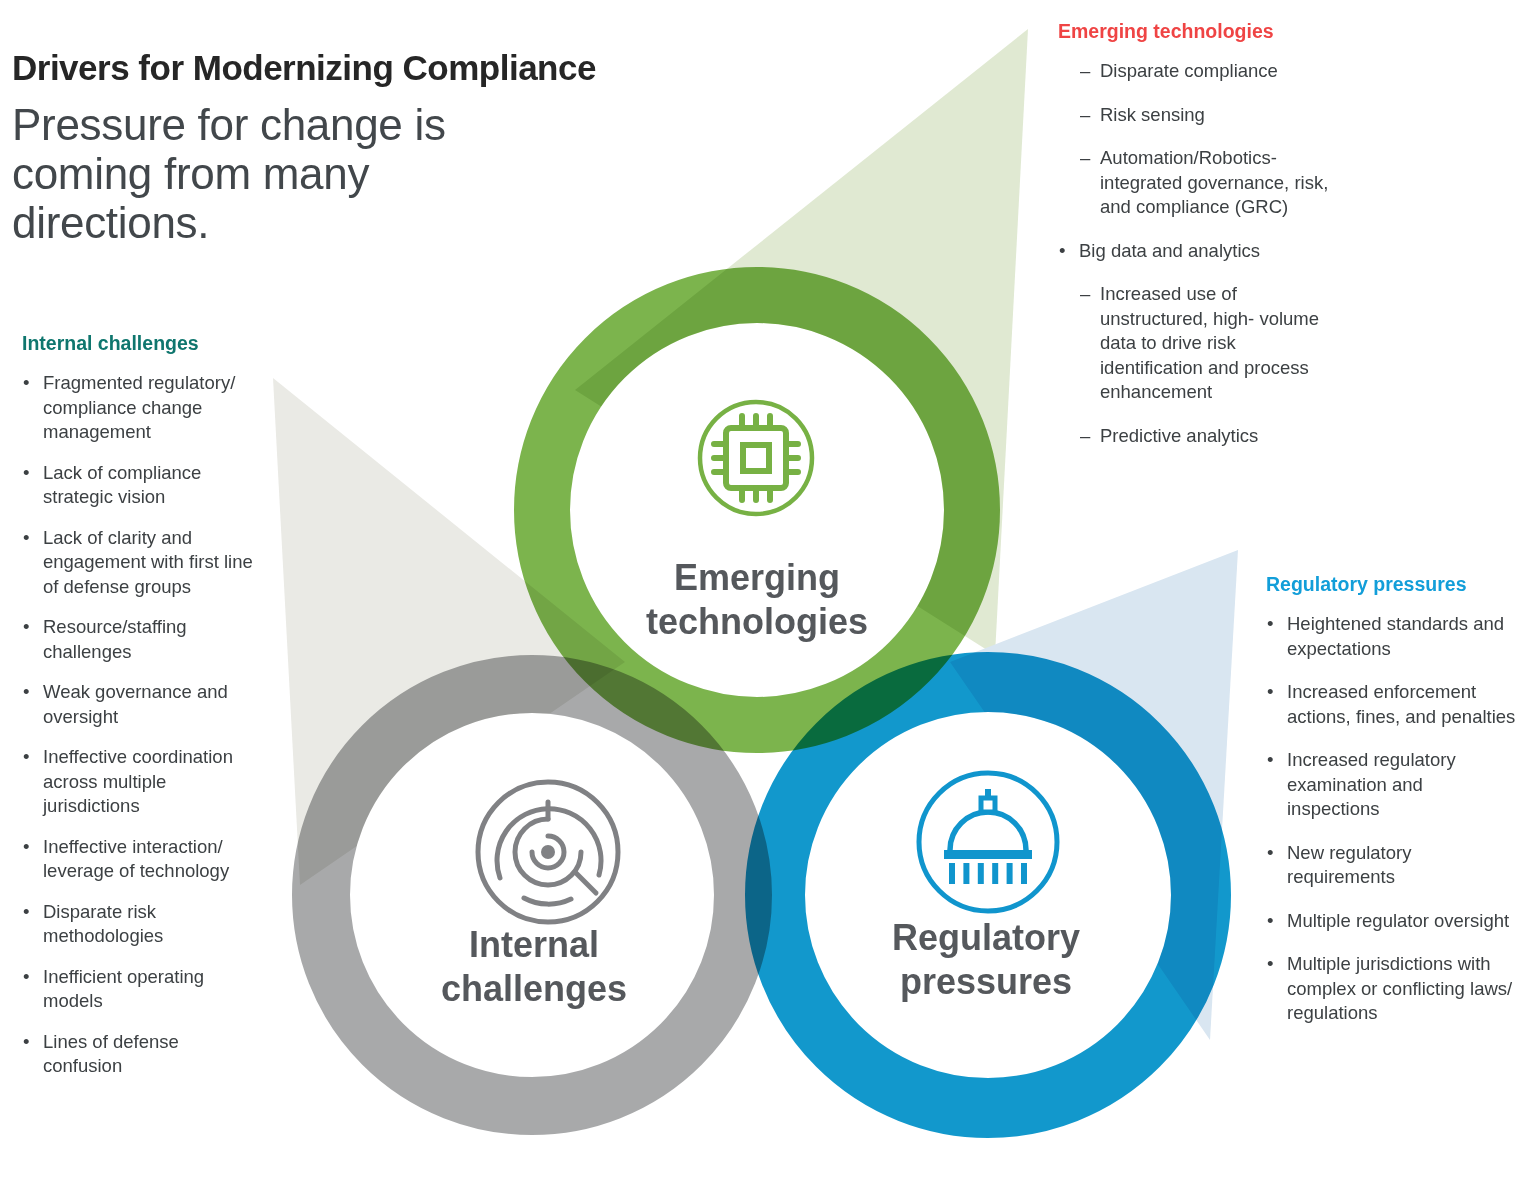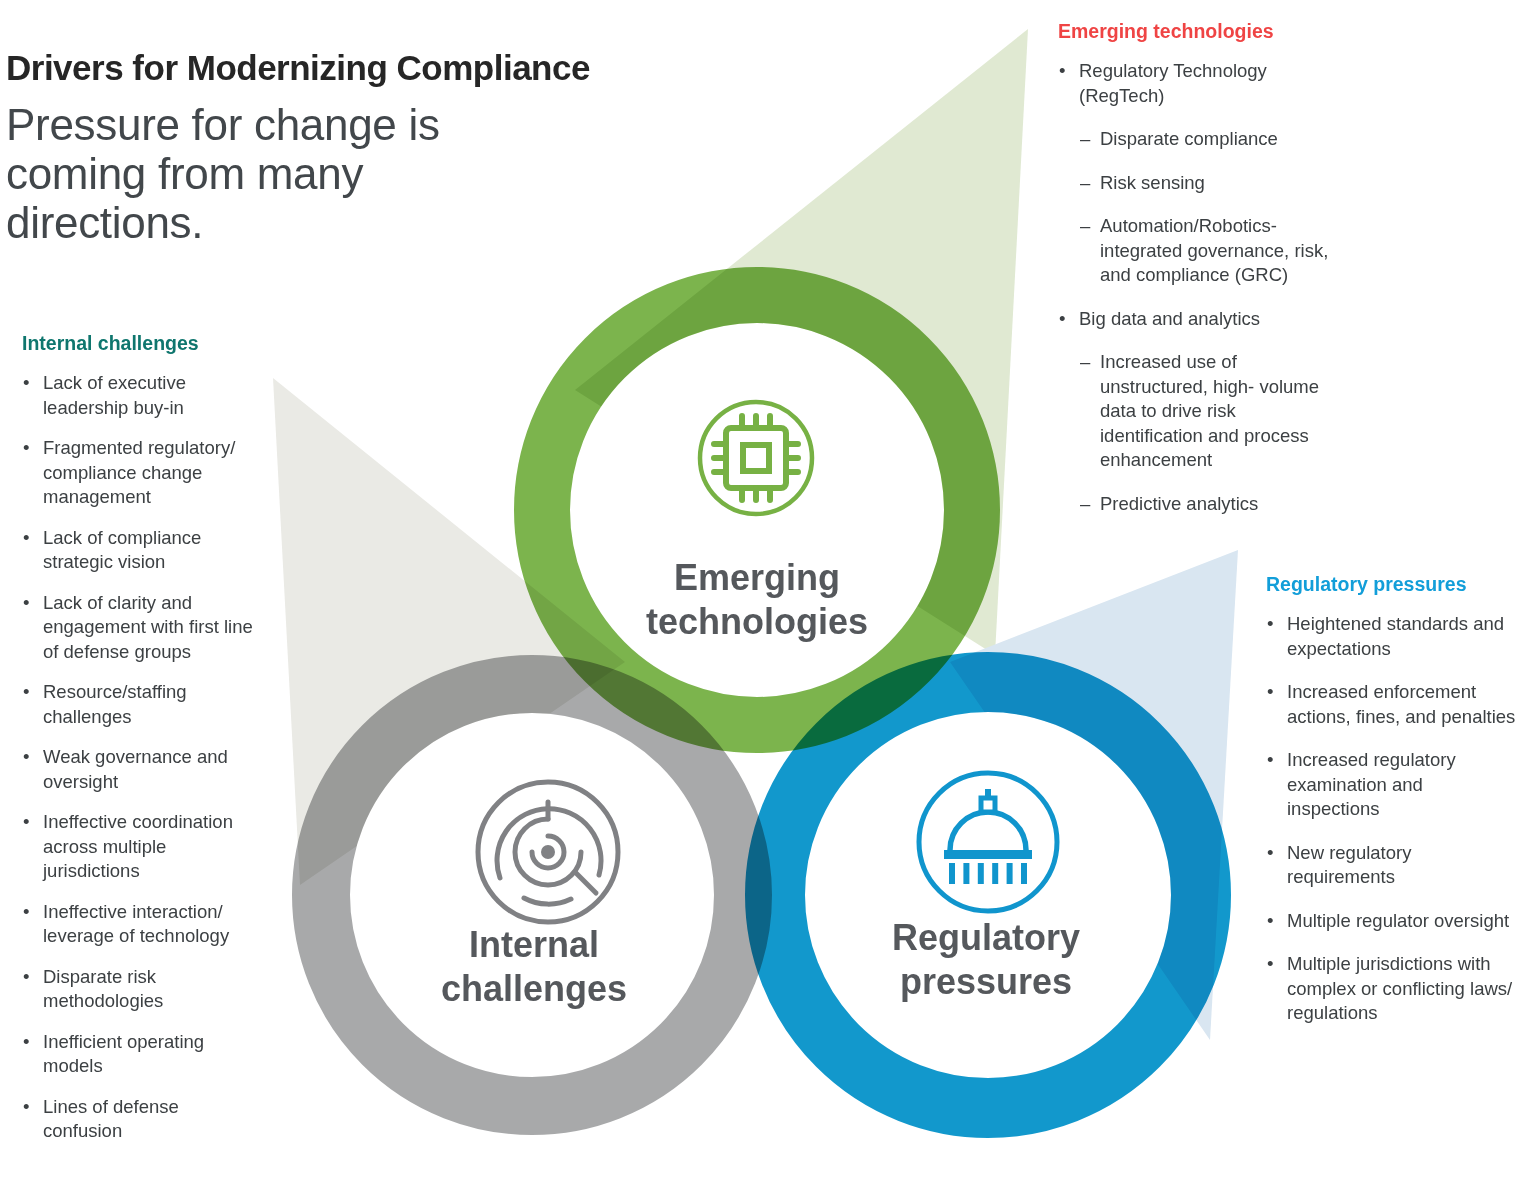--- a/index.html
+++ b/index.html
@@ -5,21 +5,21 @@
   html,body{margin:0;padding:0;background:#ffffff;}
   .page{
     position:relative;
     width:1540px;height:1184px;
     background:#ffffff;
     font-family:"Liberation Sans","DejaVu Sans",sans-serif;
     overflow:hidden;
   }
   .diagram-svg{position:absolute;left:0;top:0;}
 
-  .title-block{position:absolute;left:6px;top:48px;width:720px;}
+  .title-block{position:absolute;left:12px;top:48px;width:720px;}
   .page-title{
     font-size:35px;font-weight:bold;color:#262626;
     letter-spacing:-0.5px;line-height:40px;margin:0 0 12px 0;
   }
   .page-subtitle{
     font-size:44px;font-weight:400;color:#42474b;
     line-height:49px;margin:0;width:540px;letter-spacing:-0.3px;
   }
 
   .side-list{position:absolute;}
@@ -119,38 +119,36 @@
   </svg>
 
   <div class="title-block">
     <h1 class="page-title">Drivers for Modernizing Compliance</h1>
     <p class="page-subtitle">Pressure for change is coming from many directions.</p>
   </div>
 
   <div class="side-list list-internal">
     <h3>Internal challenges</h3>
     <ul>
-        <li class="top">Lack of executive leadership buy-in</li>
         <li class="top">Fragmented regulatory/​compliance change management</li>
         <li class="top">Lack of compliance strategic vision</li>
         <li class="top">Lack of clarity and engagement with first line of defense groups</li>
         <li class="top">Resource/​staffing challenges</li>
         <li class="top">Weak governance and oversight</li>
         <li class="top">Ineffective coordination across multiple jurisdictions</li>
         <li class="top">Ineffective interaction/​leverage of technology</li>
         <li class="top">Disparate risk methodologies</li>
         <li class="top">Inefficient operating models</li>
         <li class="top">Lines of defense confusion</li>
       </ul>
   </div>
 
   <div class="side-list list-emerging">
     <h3>Emerging technologies</h3>
     <ul>
-        <li class="top">Regulatory Technology (RegTech)</li>
         <li class="sub">Disparate compliance</li>
         <li class="sub">Risk sensing</li>
         <li class="sub">Automation/​Robotics-integrated governance, risk, and compliance (GRC)</li>
         <li class="top">Big data and analytics</li>
         <li class="sub">Increased use of unstructured, high- volume data to drive risk identification and process enhancement</li>
         <li class="sub">Predictive analytics</li>
       </ul>
   </div>
 
   <div class="side-list list-regulatory">

